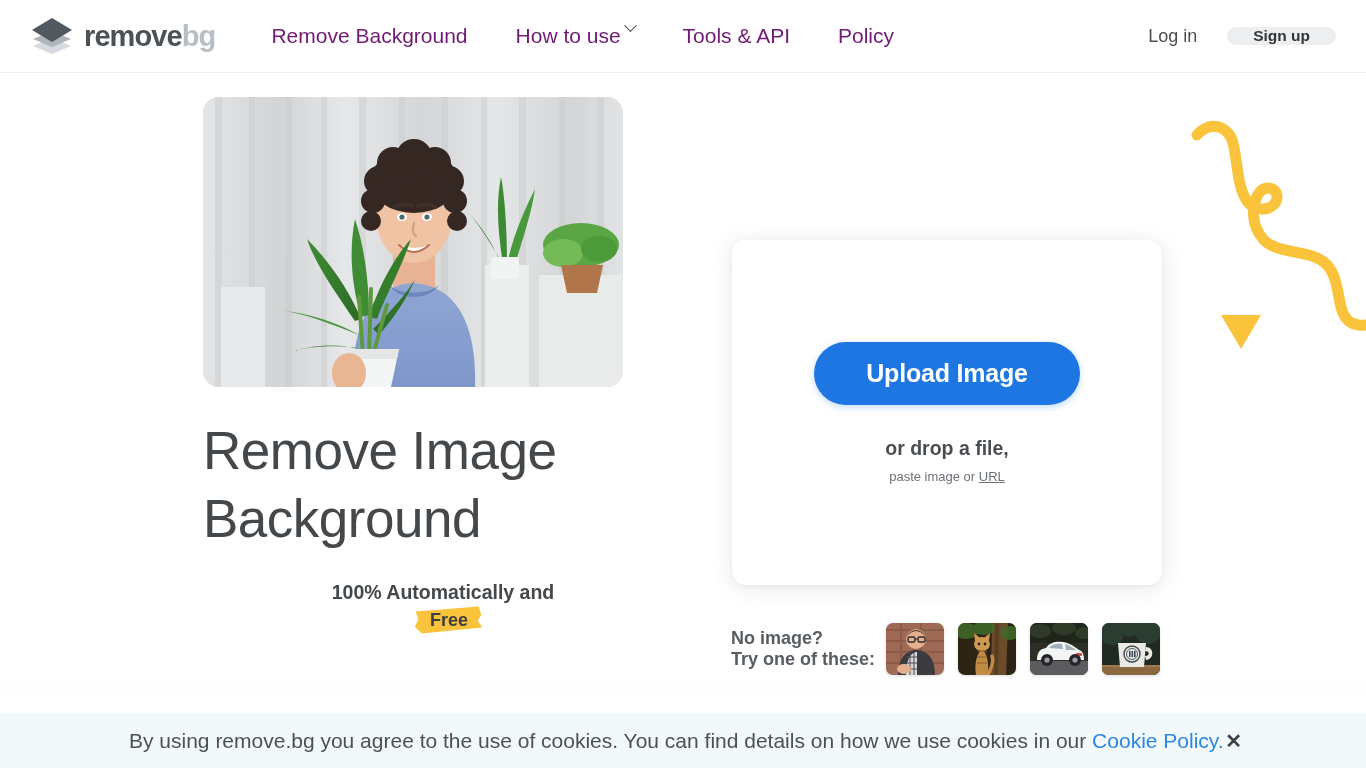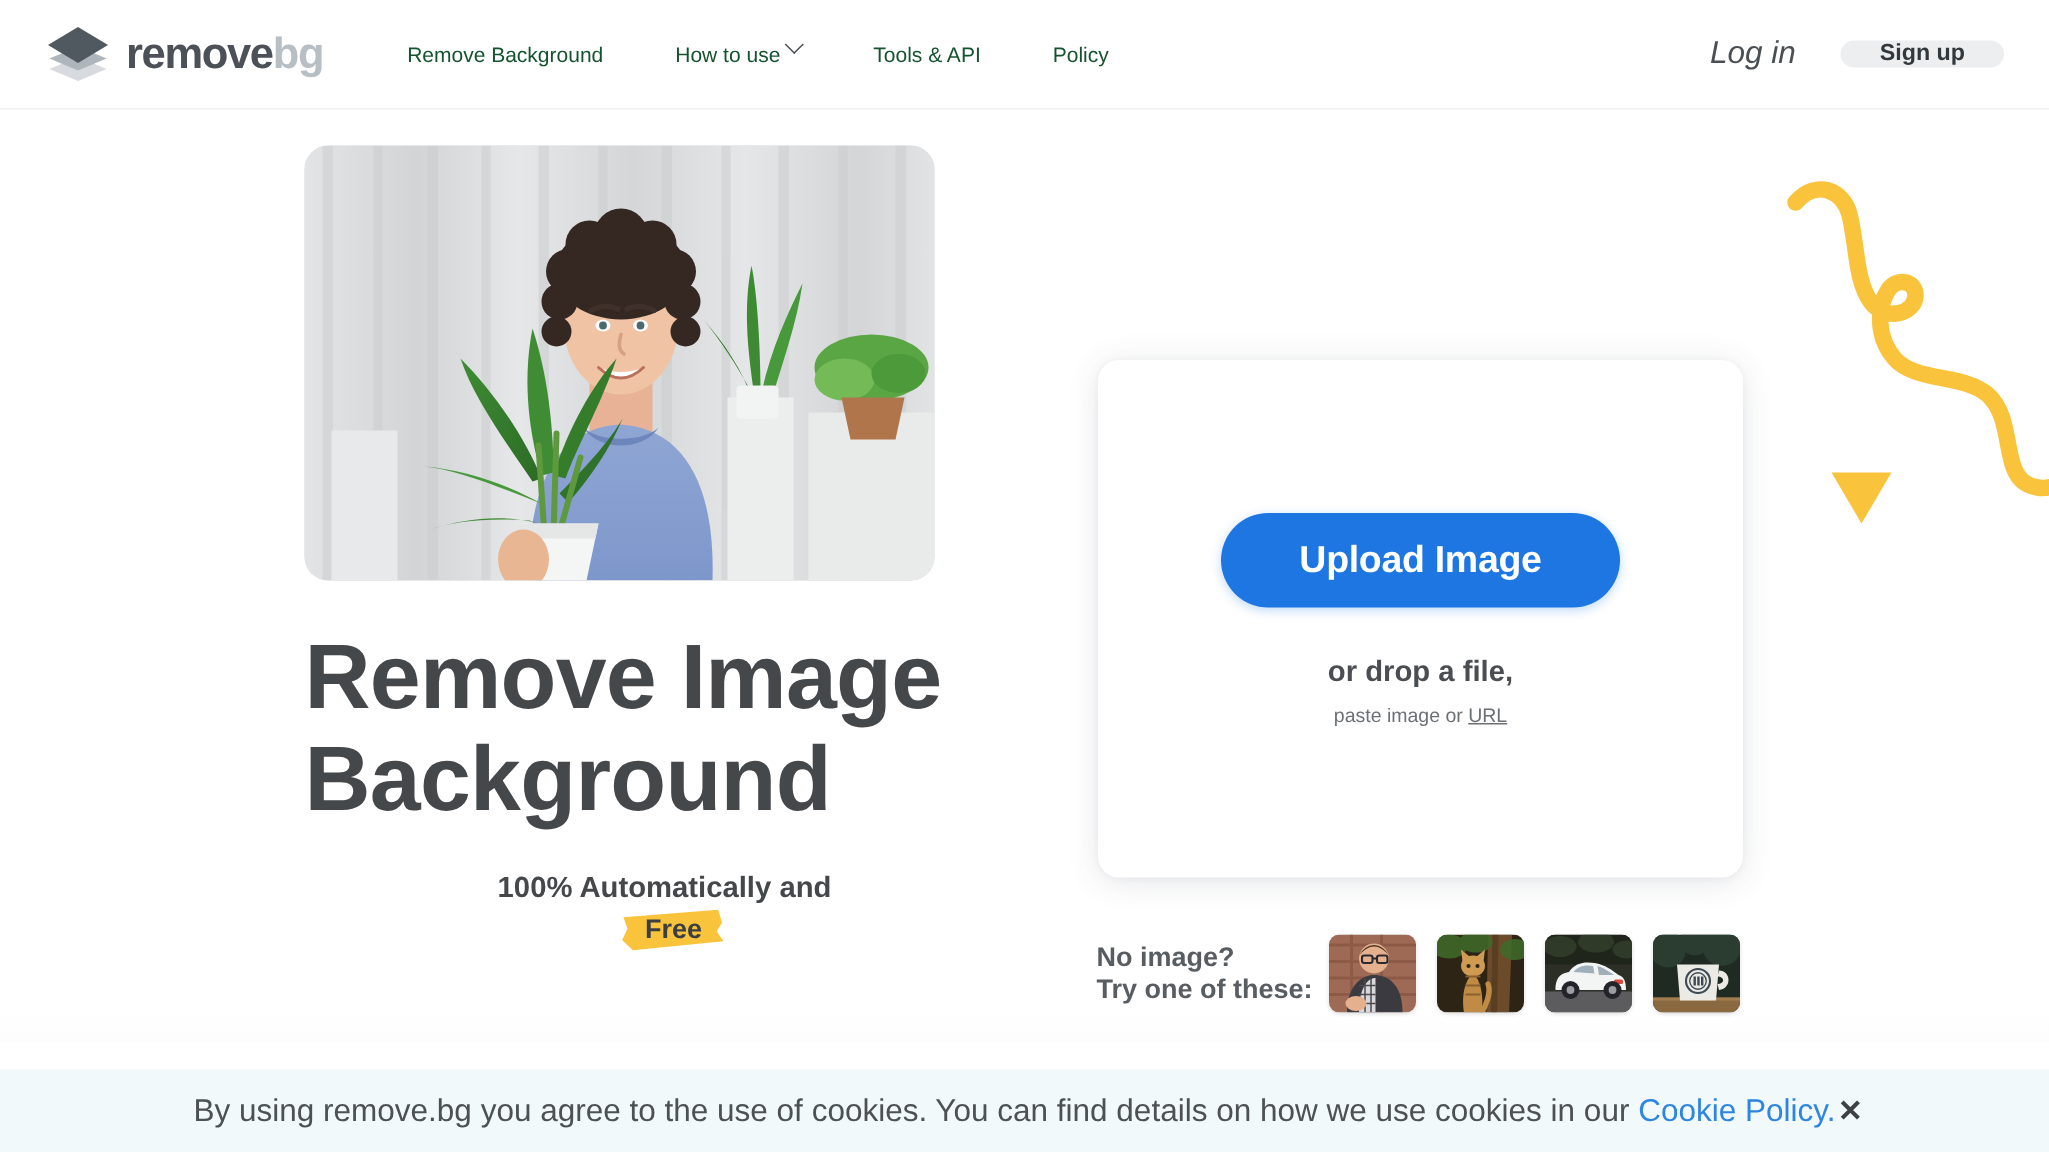--- a/index.html
+++ b/index.html
@@ -52,22 +52,22 @@
   .logo-remove { color: #4b5156; }
   .logo-bg { color: #b7bec4; }
 
   #nav {
     display: flex;
     align-items: center;
     margin-left: 32px;
     gap: 0px;
   }
   .nav-link {
-    font-size: 14px;
-    color: #14532d;
+    font-size: 21px;
+    color: #701a75;
     padding: 0 24px;
     cursor: pointer;
     white-space: nowrap;
     display: flex;
     gap: 5px;
   }
 
   .chev {
     display: inline-block;
     width: 9px; height: 9px;
@@ -77,25 +77,24 @@
   }
 
   #header-right {
     margin-left: auto;
     display: flex;
     align-items: center;
     margin-right: 30px;
     gap: 8px;
   }
   #login-link {
-    font-size: 21px;
+    font-size: 18px;
     color: #4a4f53;
     padding: 8px 22px;
     cursor: pointer;
-    font-style: italic;
   }
   #signup-btn {
     font-size: 15.5px;
     font-weight: bold;
     color: #33383c;
     background: #eceef0;
     border: none;
     border-radius: 999px;
     padding: 0 26px;
     cursor: pointer;
@@ -134,23 +133,23 @@
     width: 420px;
     height: 290px;
     border-radius: 16px;
     overflow: hidden;
     position: relative;
     background: #d5d6d8;
   }
 
   #headline {
     margin-top: 30px;
-    font-size: 61px;
+    font-size: 53px;
     line-height: 68px;
-    font-weight: bold;
+    font-weight: normal;
     color: #44484b;
     letter-spacing: -0.5px;
   }
 
   #subheadline {
     margin-top: 28px;
     font-size: 19.5px;
     font-weight: bold;
     color: #44484b;
     display: flex;

